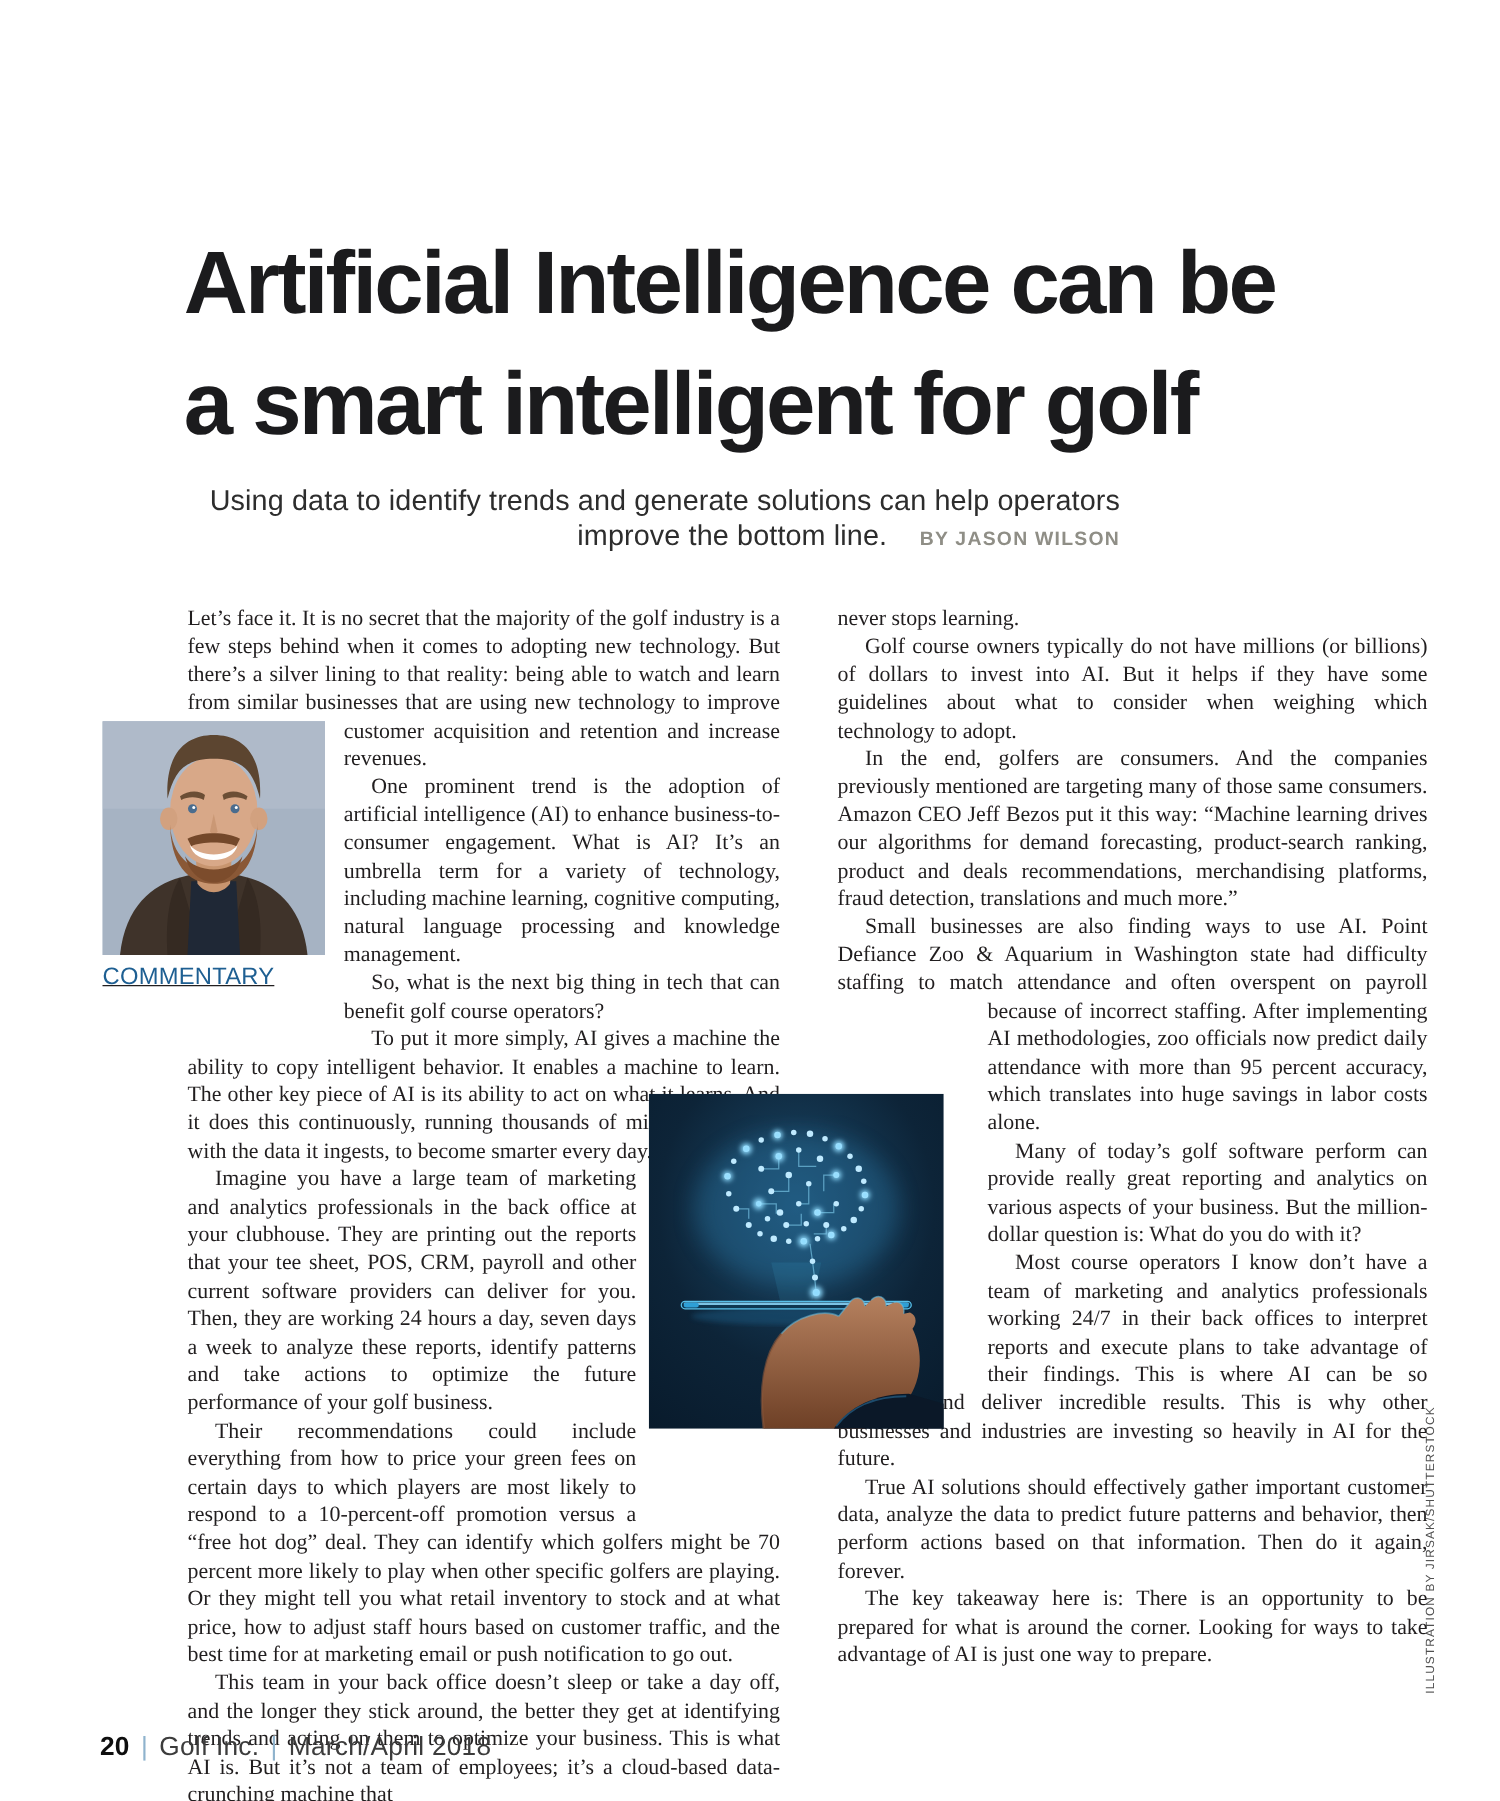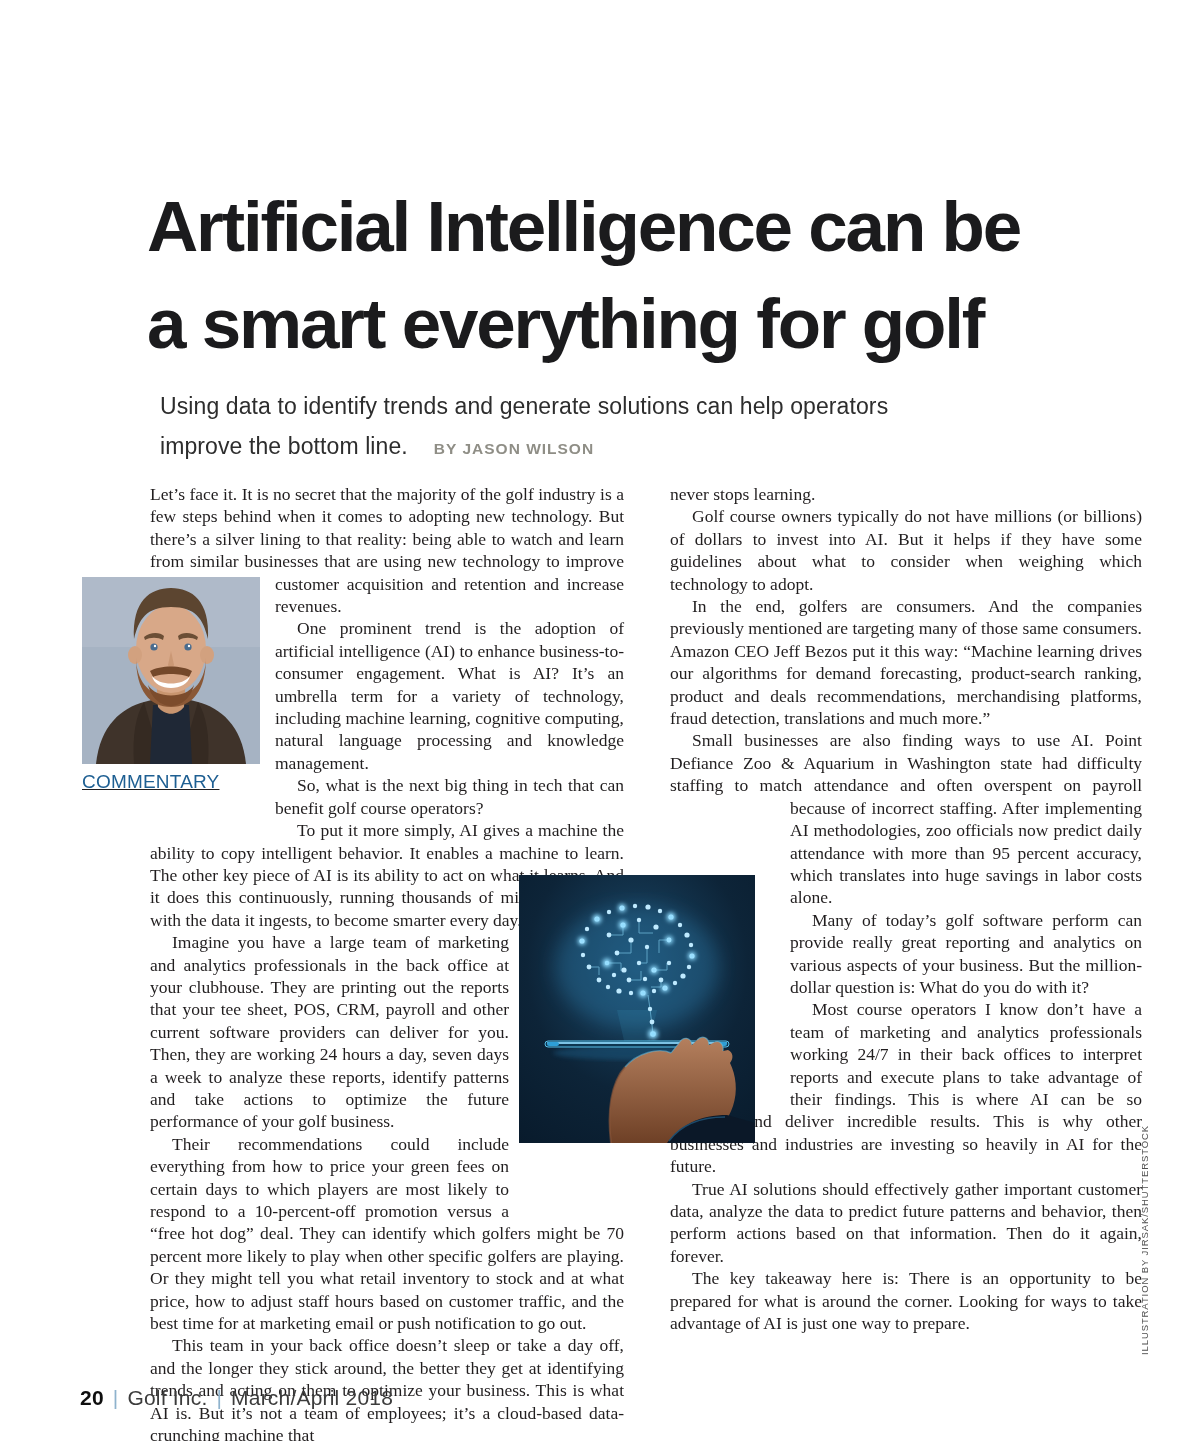--- a/index.html
+++ b/index.html
@@ -4,22 +4,22 @@
 <style>
   html,body{margin:0;padding:0;background:#e9e9e9;}
   .page{position:relative;width:1200px;height:1441px;background:#ffffff;overflow:hidden;
         font-family:"Liberation Sans",sans-serif;}
   
   .headline{position:absolute;left:147px;top:178px;margin:0;
             font-family:"Liberation Sans",sans-serif;font-weight:bold;
             font-size:71px;line-height:97px;letter-spacing:-2.2px;color:#1b1b1d;}
   .headline span{display:block;}
   
-  .deck{position:absolute;left:160px;top:386px;width:750px;
-        font-size:23px;line-height:40px;color:#2d2d2d;letter-spacing:0.1px;}
+  .deck{position:absolute;left:146px;top:386px;width:750px;
+        font-size:23px;line-height:28px;color:#2d2d2d;letter-spacing:0.1px;text-align:right;}
   .byline{font-size:15.5px;font-weight:bold;color:#8f8e86;letter-spacing:1px;
           margin-left:26px;white-space:nowrap;}
   
   .col{position:absolute;top:483px;text-align:justify;
        font-family:"Liberation Serif",serif;font-size:17.5px;line-height:22.4px;
        color:#211e1f;hyphens:auto;-webkit-hyphens:auto;}
   .col.left{left:150px;width:474px;}
   .col.right{left:670px;width:472px;}
   .para{margin:0;padding:0;}
   .para.indent{text-indent:22px;}
@@ -44,21 +44,21 @@
                 writing-mode:vertical-rl;transform:rotate(180deg);
                 font-size:9.5px;letter-spacing:0.9px;color:#4f4f4f;white-space:nowrap;}
 </style>
 </head>
 <body>
 
 <div class="page">
 
   <h1 class="headline">
     <span>Artificial Intelligence can be</span>
-    <span>a smart everything for golf</span>
+    <span>a smart intelligent for golf</span>
   </h1>
 
   <div class="deck"><span>Using data to identify trends and generate solutions can help operators improve the bottom line.</span><span class="byline">BY JASON WILSON</span>
   </div>
 
   <div class="col left" lang="en">
     <p class="para"><span>Let’s face it. It is no secret that the majority of the golf industry is a few steps behind when it comes to adopting new technology. But there’s a silver lining to that reality:  being able to watch and learn from similar businesses that are using new technology to improve customer acquisition</span><span class="photo-float">
           <span class="photo-frame"><svg viewBox="0 0 178 187" width="178" height="187">
             <rect x="0" y="0" width="178" height="187" fill="#a6b3c3"></rect>
             <rect x="0" y="0" width="178" height="70" fill="#b6c0cd" opacity="0.55"></rect>

